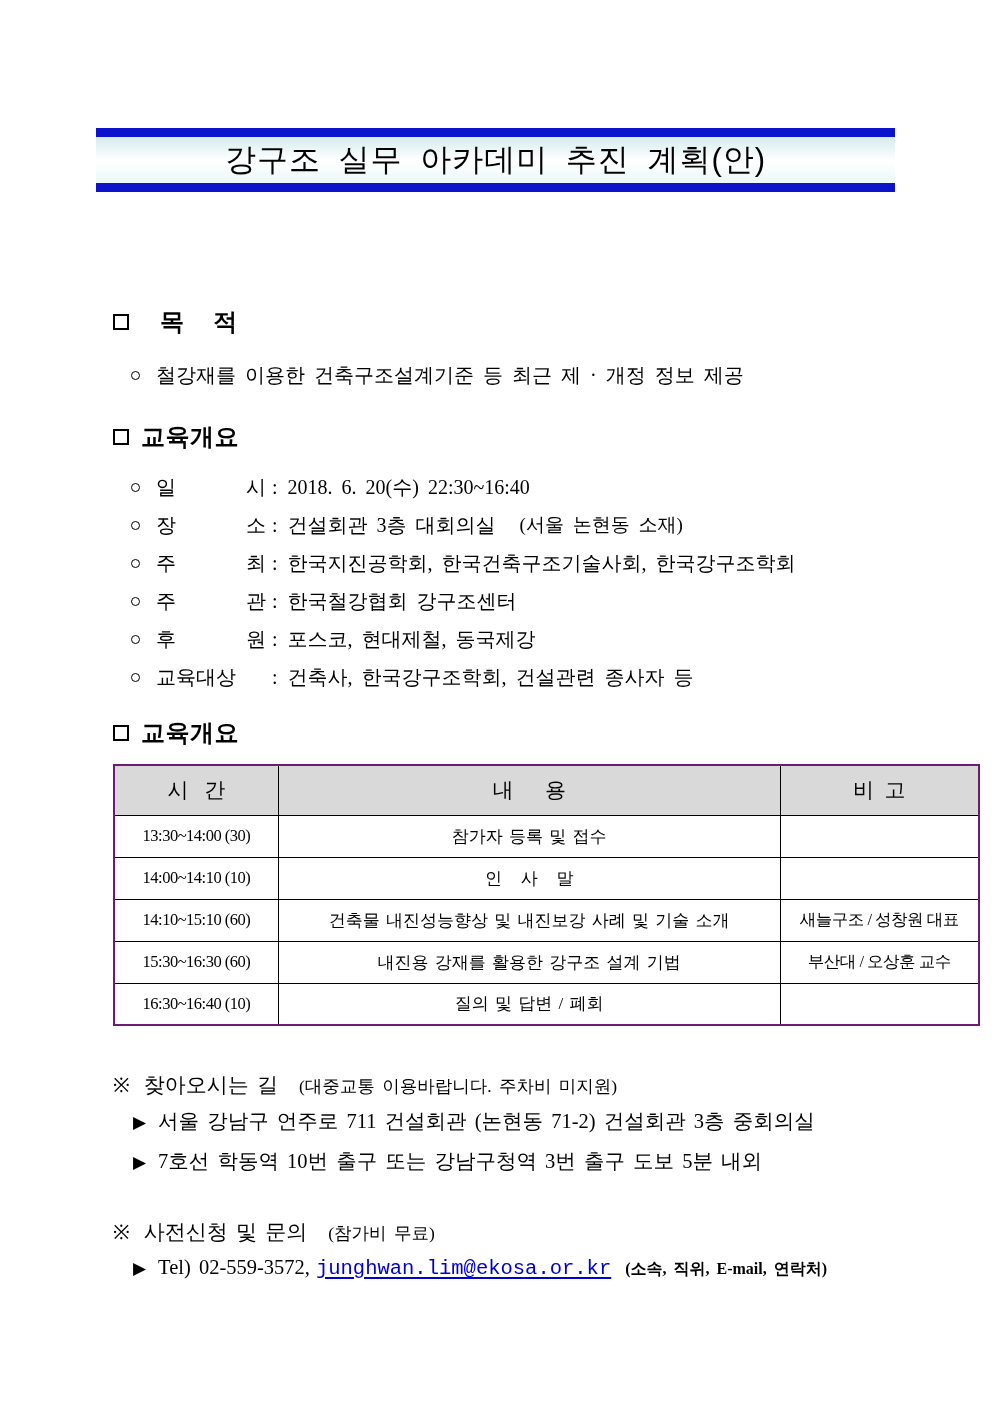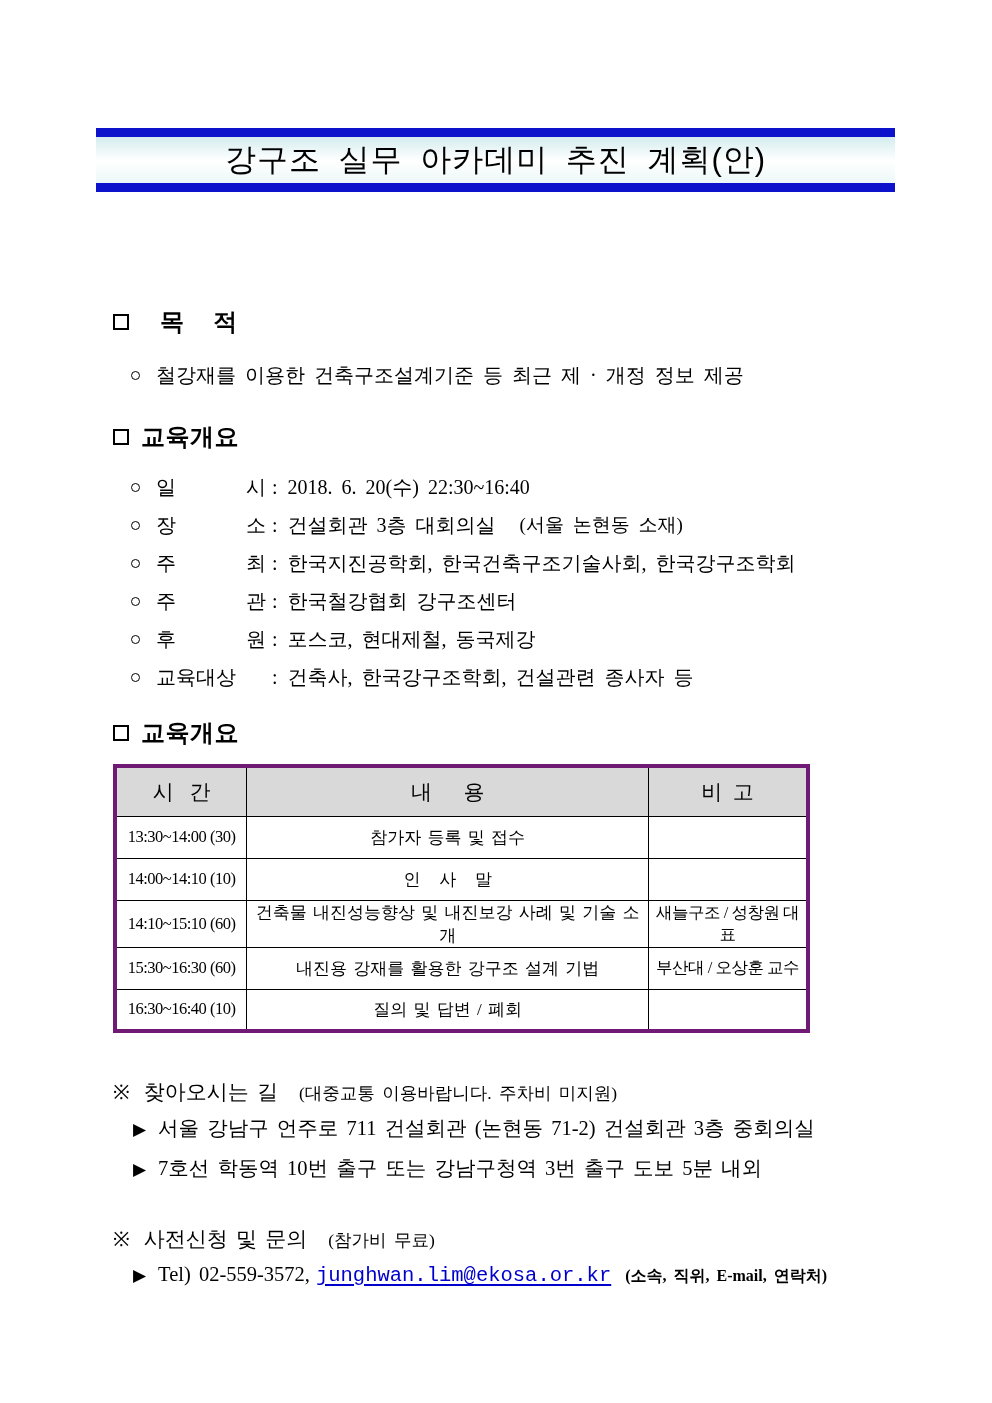--- a/index.html
+++ b/index.html
@@ -69,23 +69,23 @@
     text-align: justify;
     text-align-last: justify;
     flex: none;
   }
   .ov-sep { margin: 0 10px 0 6px; }
   .ov-note { font-size: 19px; margin-left: 24px; white-space: pre; }
 
   
   table.schedule {
     margin: 17px 0 0 113px;
-    width: 697px;
+    width: 867px;
     border-collapse: collapse;
-    border: 4px solid #701a75;
+    border: 2px solid #701a75;
     table-layout: fixed;
   }
   table.schedule th, table.schedule td {
     border: 1px solid #000;
     text-align: center;
     vertical-align: middle;
     padding: 0 4px;
     overflow: hidden;
   }
   table.schedule th {

